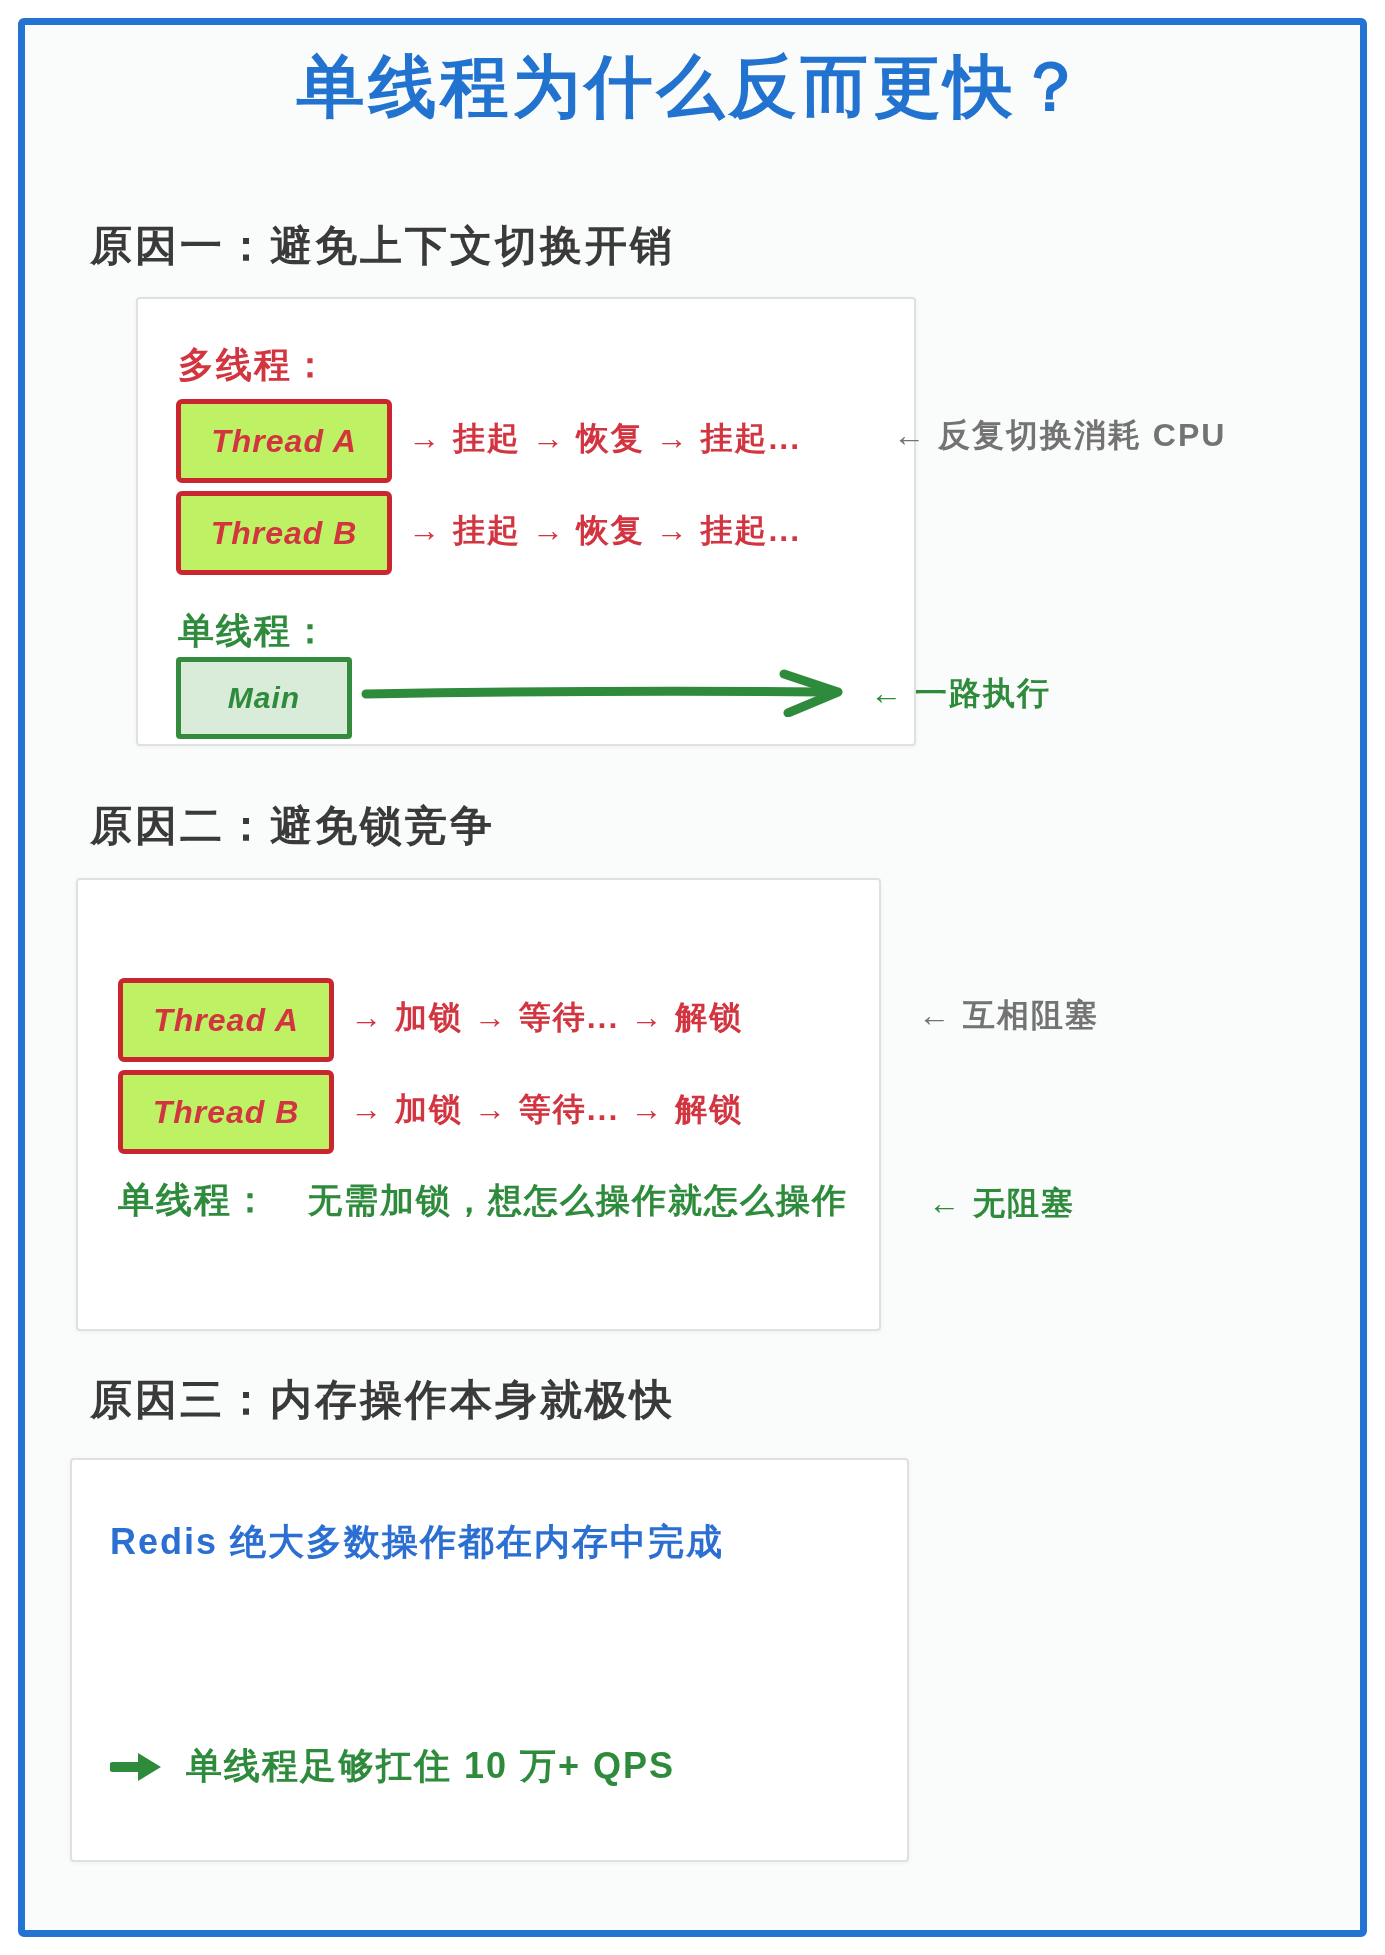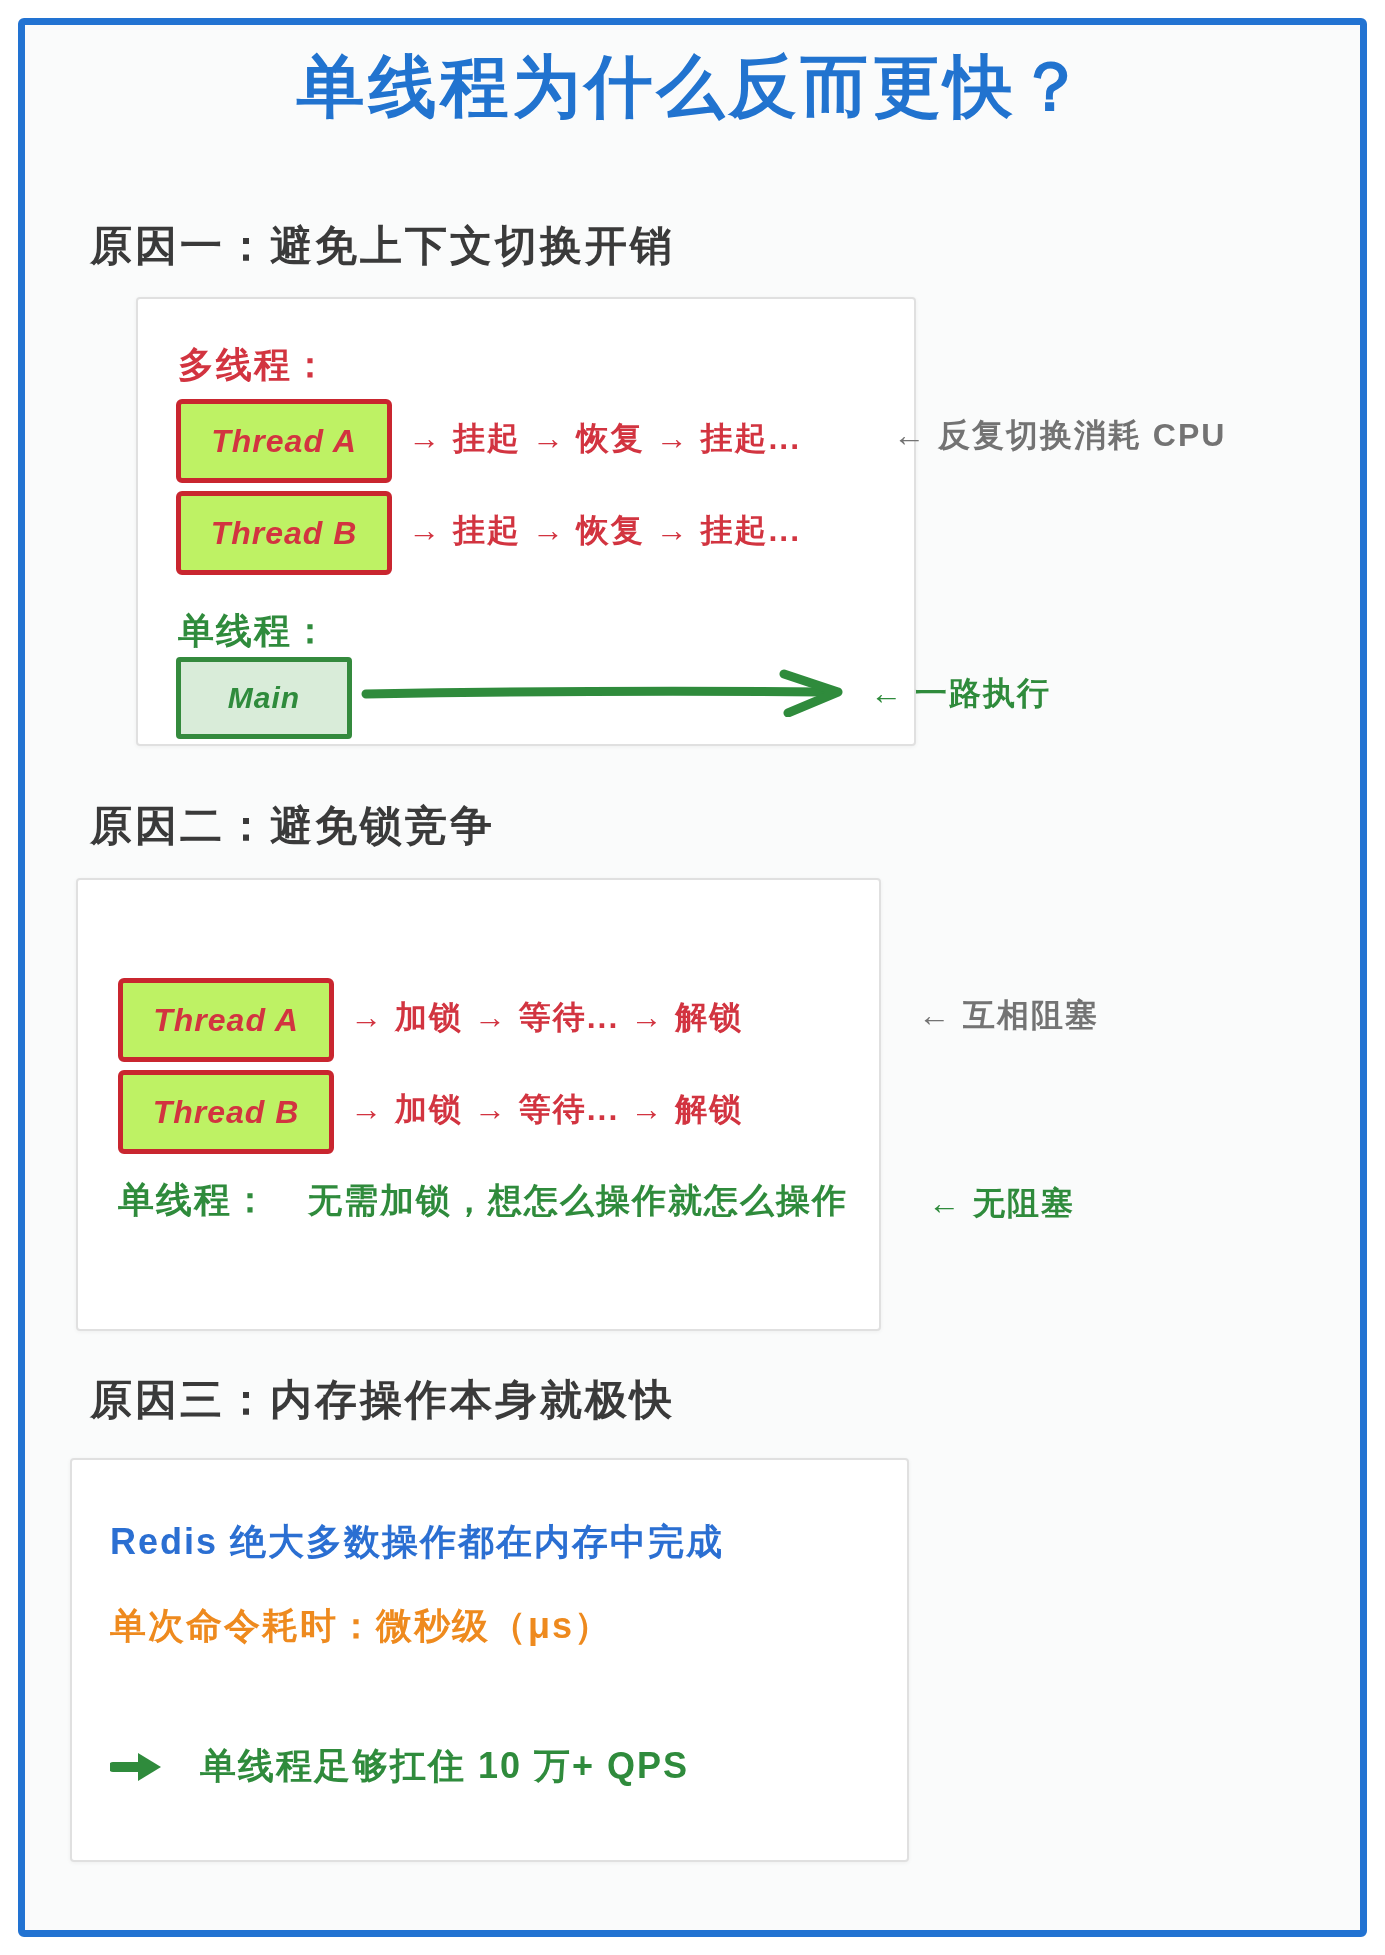--- a/index.html
+++ b/index.html
@@ -41,21 +41,21 @@
   .annotation{position:absolute;font-size:32px;font-weight:600;letter-spacing:2px;white-space:nowrap;}
   .ann-red{color:#737373;}
   .ann-green{color:#2f8b3c;}
   .intro-text{position:absolute;font-size:32px;font-weight:600;color:#4b4b4b;letter-spacing:2px;white-space:nowrap;}
   .single-row{position:absolute;display:flex;align-items:baseline;gap:38px;white-space:nowrap;}
   .single-row .single-text{font-size:34px;font-weight:600;color:#2f8b3c;letter-spacing:2px;}
   .mem-line{position:absolute;font-size:36px;font-weight:600;letter-spacing:2px;white-space:nowrap;}
   .mem-blue{color:#2b6fd2;}
   .mem-orange{color:#ee8a1e;}
   .mem-purple{color:#7c2ec0;}
-  .mem-green{color:#2f8b3c;display:flex;align-items:center;gap:36px;}
+  .mem-green{color:#2f8b3c;display:flex;align-items:center;gap:22px;}
   .arrow-svg{position:absolute;}
 </style>
 </head>
 <body>
 
 <div class="frame"></div>
 
 <div class="title">单线程为什么反而更快？</div>
 
 <div class="sec-heading" style="left:78px;top:218px;">原因一：避免上下文切换开销</div>
@@ -102,21 +102,20 @@
 
 <div class="annotation ann-red" style="left:918px;top:994px;">← 互相阻塞</div>
 <div class="annotation ann-green" style="left:928px;top:1182px;">← 无阻塞</div>
 
 <div class="sec-heading" style="left:78px;top:1372px;">原因三：内存操作本身就极快</div>
 
 <div class="panel" style="left:70px;top:1458px;width:835px;height:400px;">
 
   <div class="mem-line mem-blue" style="left:38px;top:58px;">Redis 绝大多数操作都在内存中完成</div>
 
-  <div class="mem-line mem-orange" style="left:38px;top:142px;">单次命令耗时：微秒级（μs）</div>
 
 
   <div class="mem-line mem-green" style="left:38px;top:282px;">
     <svg width="54" height="34" viewBox="0 0 54 34">
       <path d="M3 17 L32 17" stroke="#2f8b3c" stroke-width="10" stroke-linecap="round"></path>
       <path d="M28 3 L51 17 L28 31 Z" fill="#2f8b3c"></path>
     </svg>
     <span>单线程足够扛住 10 万+ QPS</span>
   </div>
 </div>

